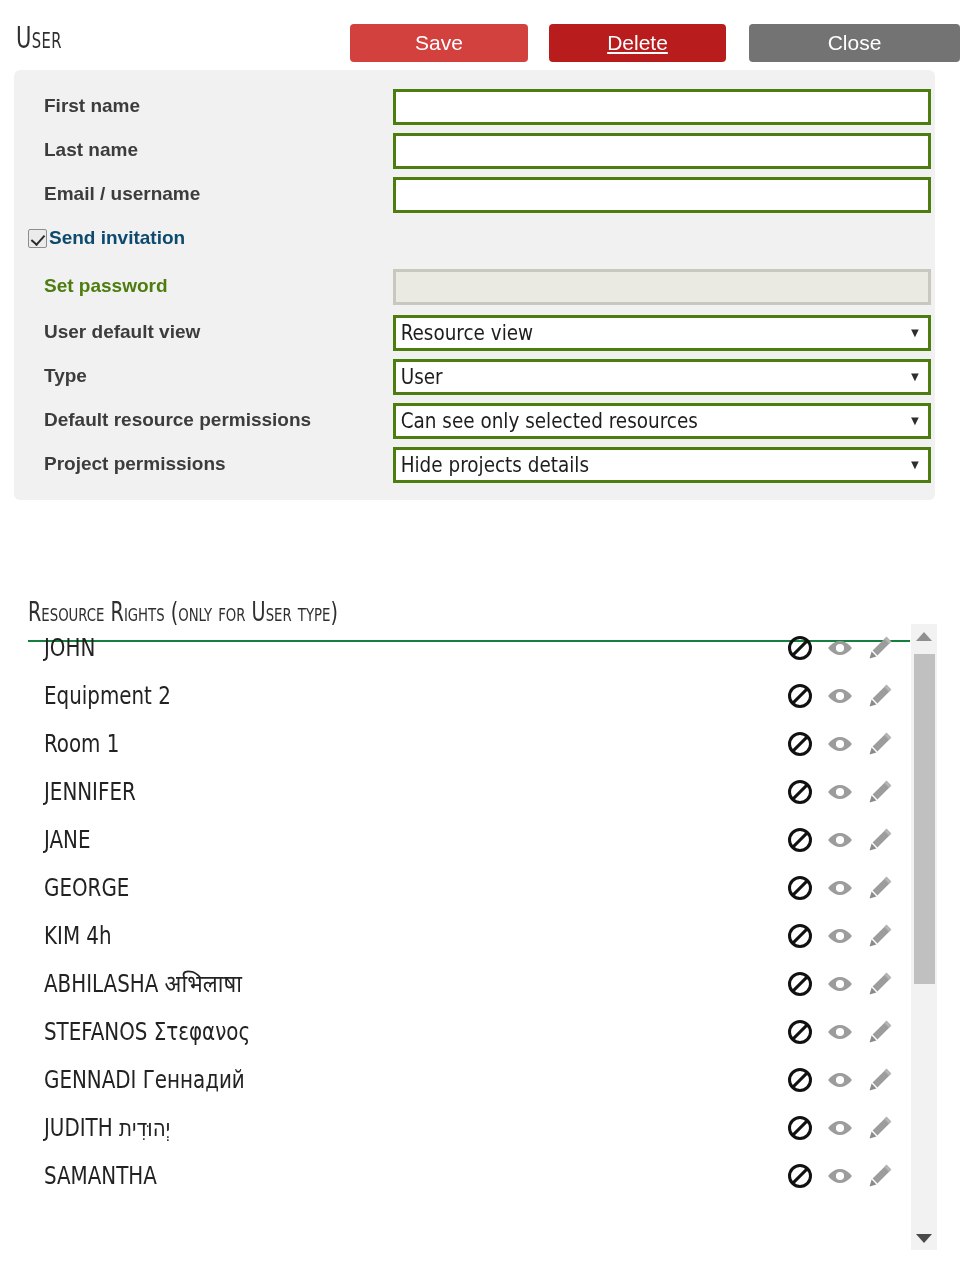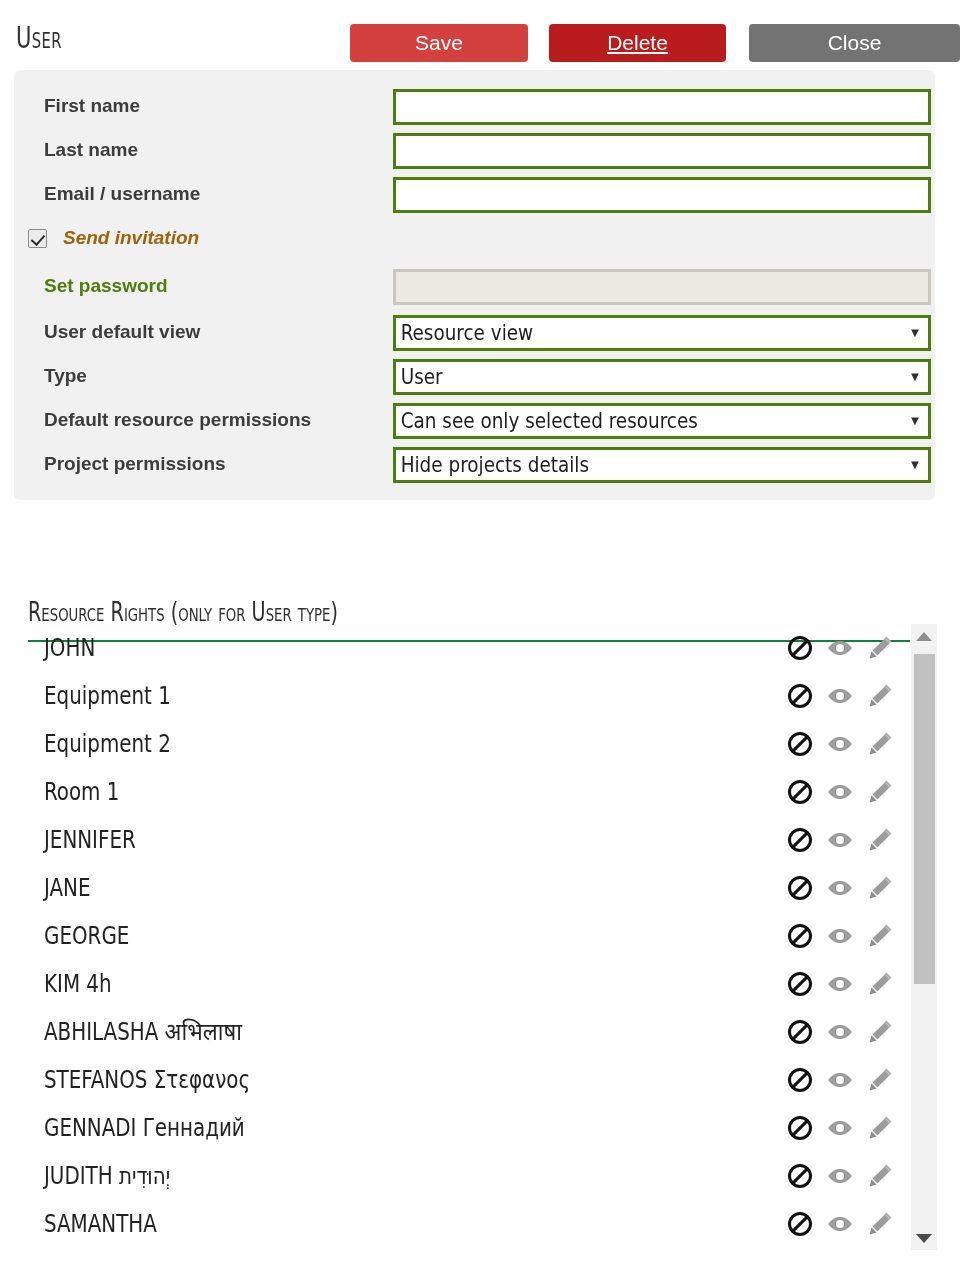--- a/index.html
+++ b/index.html
@@ -76,23 +76,22 @@
     background: #ebebeb; border: 1px solid #8d8d8d; border-radius: 2px;
     position: relative;
   }
   .cbox::after {
     content: ""; position: absolute; left: 5px; top: 2px;
     width: 6px; height: 11px;
     border: solid #2b2b2b; border-width: 0 2px 2px 0;
     transform: rotate(42deg);
   }
   .cblabel {
-    margin-left: 16px; font-size: 19px; font-weight: bold; color: #a16207;
+    margin-left: 2px; font-size: 19px; font-weight: bold; color: #0c4a6e;
     white-space: nowrap;
-    font-style: italic;
   }
 
   
   .section {
     position: absolute; left: 28px; top: 590px;
     width: 882px; height: 52px;
     border-bottom: 2px solid #15803d;
   }
   .section-title {
     font-family: "DejaVu Sans Condensed", "Liberation Sans Narrow", "Liberation Sans", sans-serif;
@@ -248,44 +247,20 @@
             <span>
               <svg viewBox="0 0 28 28" class="ico">
                 <path d="M19.8 3.4 L24.6 8.2 L11.4 21.4 L6.6 16.6 Z" fill="#9c9c9c"></path>
                 <path d="M5.6 17.6 L10.4 22.4 L3.6 24.4 Z" fill="#8a8a8a"></path>
                 <path d="M20.6 2.6 L25.4 7.4 L23 9.8 L18.2 5 Z" fill="#b4b4b4"></path>
               </svg>
             </span>
           </div>
         </div>
         <div class="row">
-          <div class="row-label">Equipment 1</div>
-          <div class="row-icons">
-            <span>
-              <svg viewBox="0 0 28 28" class="ico">
-                <circle cx="14" cy="14" r="10.5" fill="none" stroke="#111" stroke-width="3"></circle>
-                <line x1="6.6" y1="21.4" x2="21.4" y2="6.6" stroke="#111" stroke-width="3"></line>
-              </svg>
-            </span>
-            <span>
-              <svg viewBox="0 0 28 28" class="ico">
-                <path d="M14 7 C21 7 26 14 26 14 C26 14 21 21 14 21 C7 21 2 14 2 14 C2 14 7 7 14 7 Z" fill="#9c9c9c"></path>
-                <circle cx="14" cy="14" r="4.1" fill="#ffffff"></circle>
-              </svg>
-            </span>
-            <span>
-              <svg viewBox="0 0 28 28" class="ico">
-                <path d="M19.8 3.4 L24.6 8.2 L11.4 21.4 L6.6 16.6 Z" fill="#9c9c9c"></path>
-                <path d="M5.6 17.6 L10.4 22.4 L3.6 24.4 Z" fill="#8a8a8a"></path>
-                <path d="M20.6 2.6 L25.4 7.4 L23 9.8 L18.2 5 Z" fill="#b4b4b4"></path>
-              </svg>
-            </span>
-          </div>
-        </div>
-        <div class="row">
           <div class="row-label">Equipment 2</div>
           <div class="row-icons">
             <span>
               <svg viewBox="0 0 28 28" class="ico">
                 <circle cx="14" cy="14" r="10.5" fill="none" stroke="#111" stroke-width="3"></circle>
                 <line x1="6.6" y1="21.4" x2="21.4" y2="6.6" stroke="#111" stroke-width="3"></line>
               </svg>
             </span>
             <span>
               <svg viewBox="0 0 28 28" class="ico">

